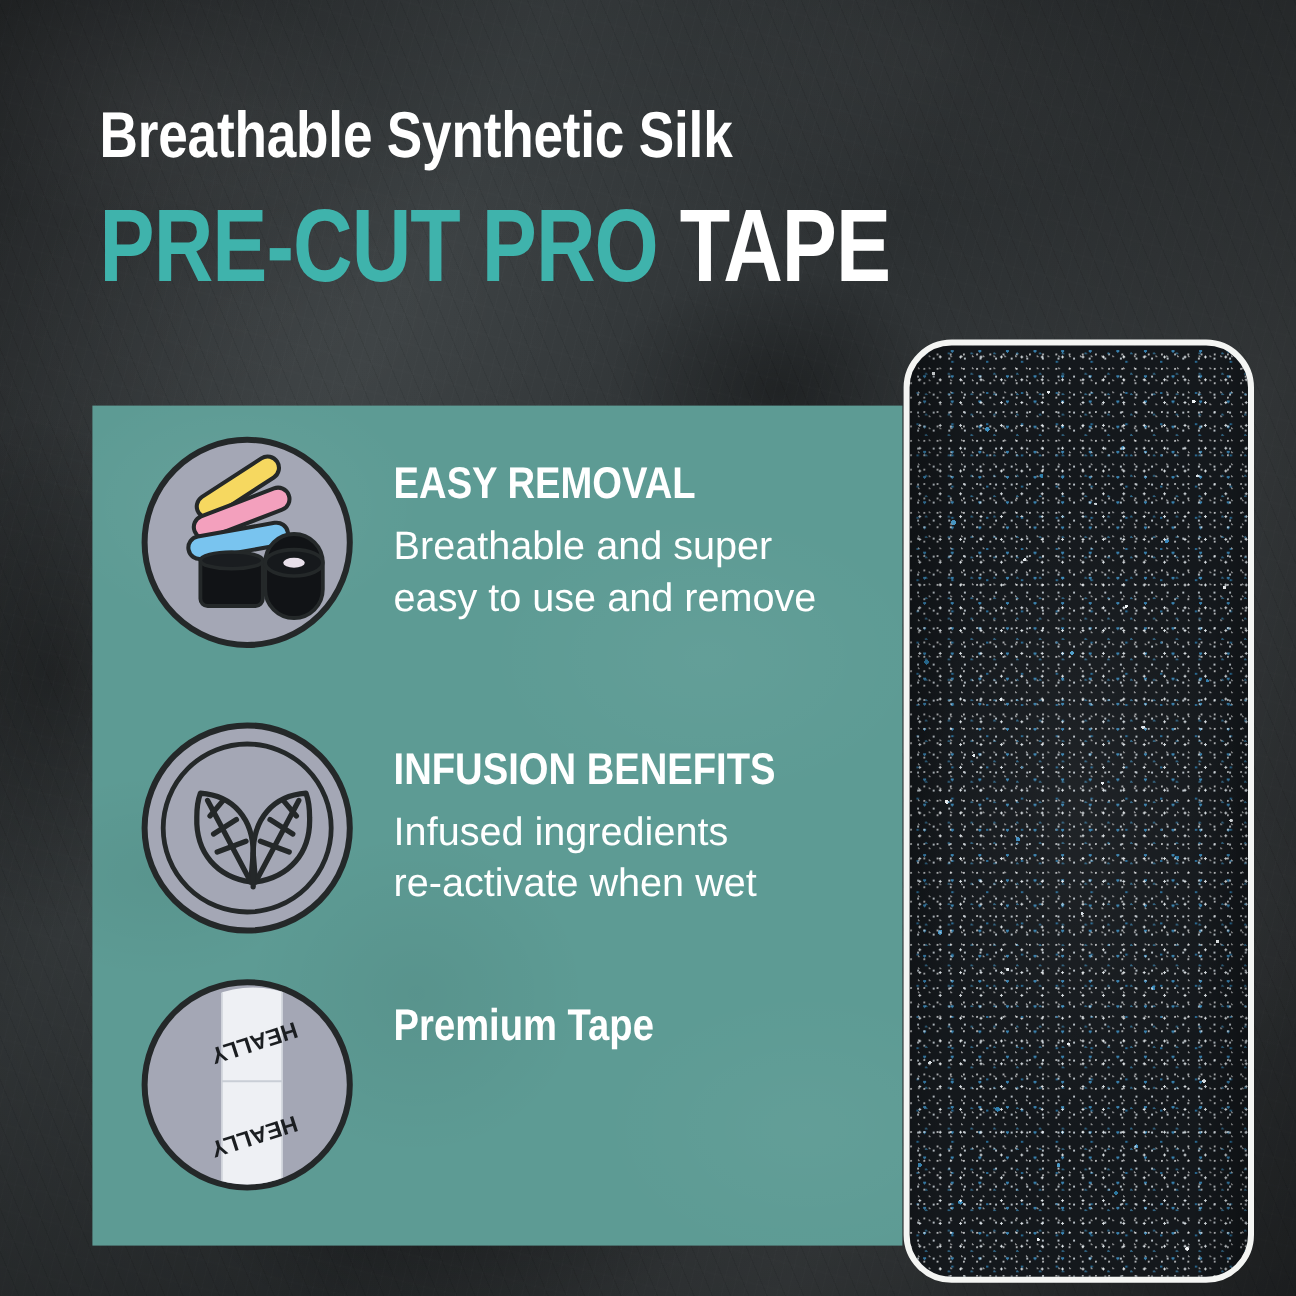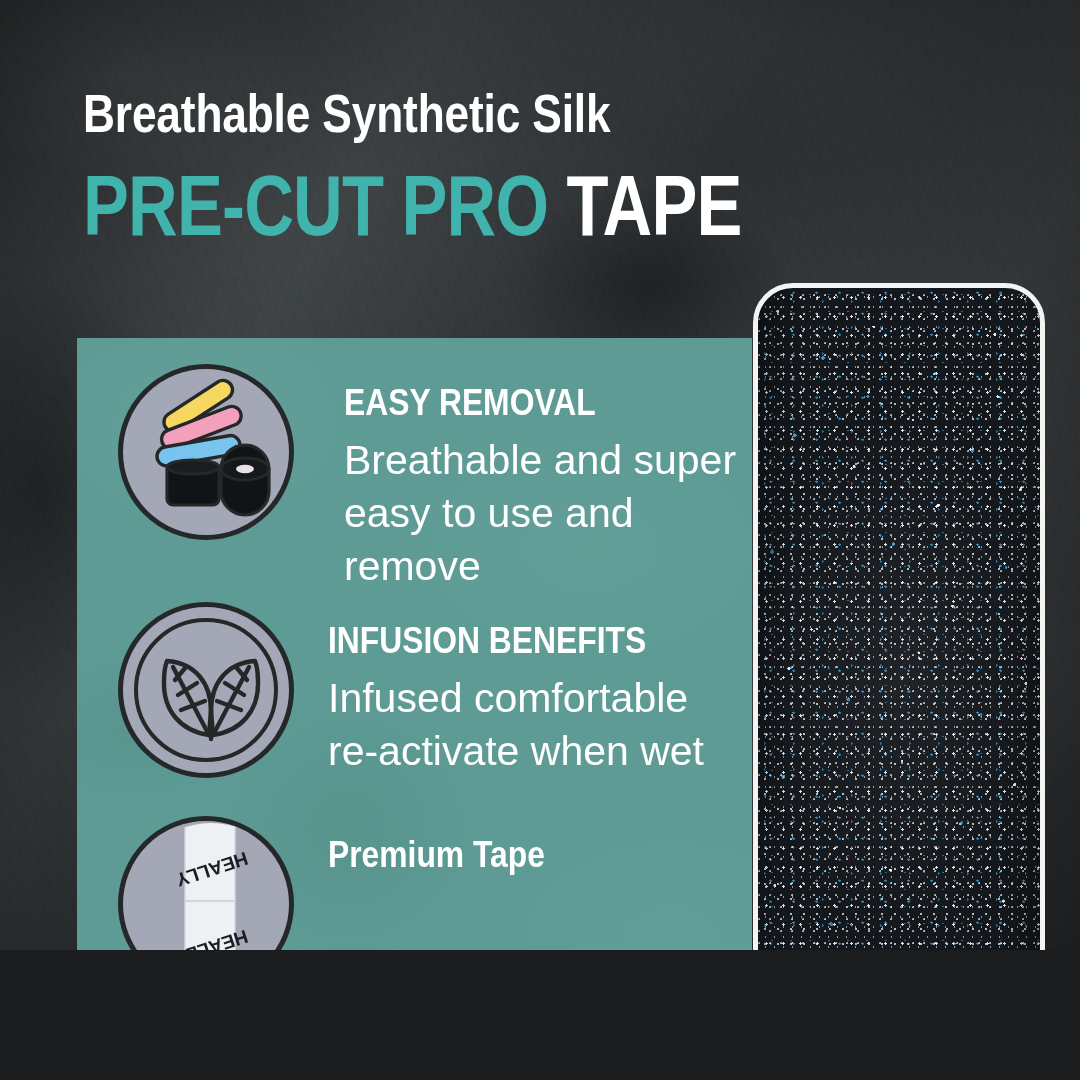--- a/index.html
+++ b/index.html
@@ -3,21 +3,21 @@
 <meta charset="utf-8">
 <style>
   html, body {
     margin: 0;
     padding: 0;
     background: #1a1c1d;
   }
   #stage {
     position: relative;
     width: 1080px;
-    height: 950px;
+    height: 1080px;
     overflow: hidden;
     font-family: "Liberation Sans", sans-serif;
     background-color: #35393b;
   }
 
   
   .bg-base {
     position: absolute;
     inset: 0;
     background-color: #34383a;
@@ -99,21 +99,21 @@
   }
 
   .feature {
     position: absolute;
     left: 41px;
     width: 620px;
     height: 200px;
     display: flex;
     align-items: flex-start;
   }
-  .feature.f1 { top: 26px; gap: 16px; }
+  .feature.f1 { top: 26px; }
   .feature.f2 { top: 264px; }
   .feature.f3 { top: 478px; }
 
   .icon-wrap {
     position: relative;
     width: 176px;
     height: 176px;
     flex: 0 0 176px;
   }
   .icon-circle {
@@ -148,21 +148,21 @@
     color: #ffffff;
     letter-spacing: 0px;
     transform: scaleX(0.86);
     transform-origin: left center;
     white-space: nowrap;
     margin-bottom: 13px;
   }
   .feat-desc {
     font-family: "Liberation Sans", sans-serif;
     font-weight: 400;
-    font-size: 41px;
+    font-size: 33px;
     line-height: 1.29;
     color: #ffffff;
     white-space: pre-line;
   }
 
   
   .product {
     position: absolute;
     left: 753px;
     top: 283px;
@@ -317,21 +317,21 @@
               <path d="M113 60 L124 73"></path>
               <path d="M102 76 L121 88"></path>
               <path d="M94 94 L118 103"></path>
               <path d="M88 104 L88 132"></path>
             </g>
           </svg>
         </div>
       </div>
       <div class="feat-text">
         <div class="feat-title">INFUSION BENEFITS</div>
-        <div class="feat-desc">Infused comfortable
+        <div class="feat-desc">Infused ingredients
 re-activate when wet</div>
       </div>
     </div>
 
     <div class="feature f3">
       <div class="icon-wrap">
         <div class="icon-circle">
           <svg viewBox="0 0 176 176" width="176" height="176">
             <defs>
               <clipPath id="c3">

